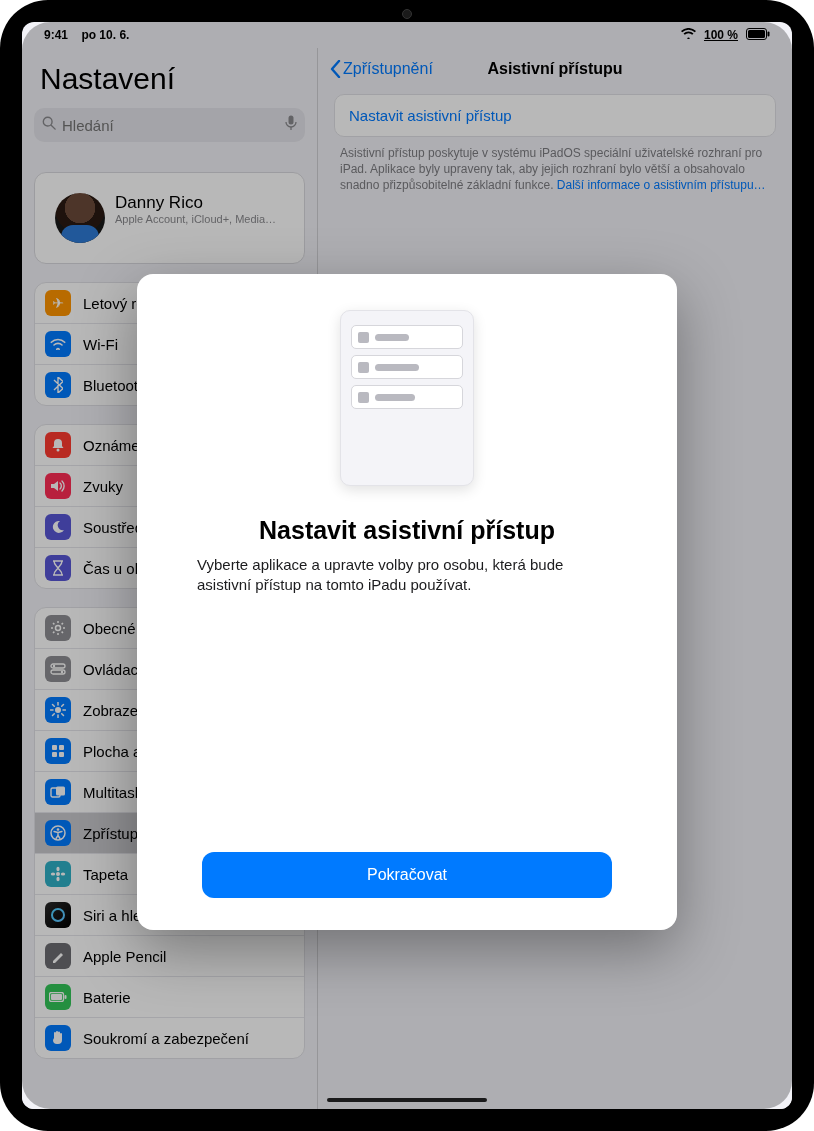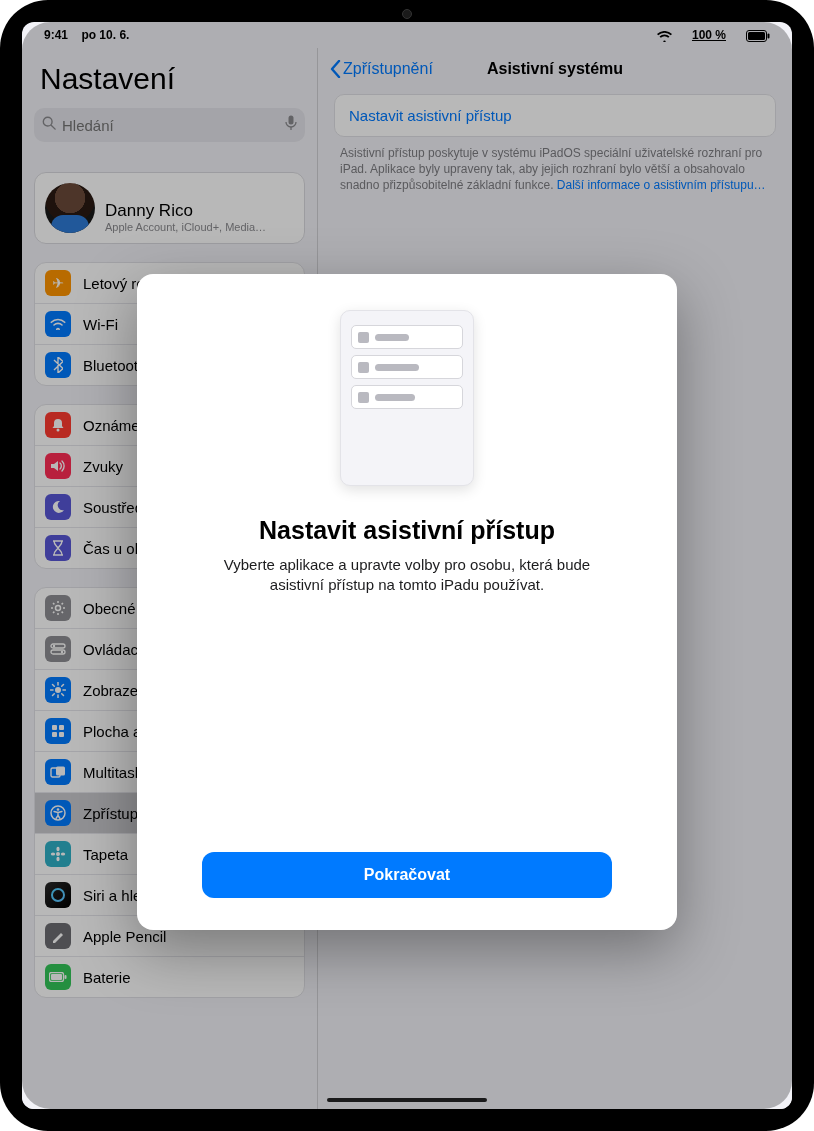--- a/index.html
+++ b/index.html
@@ -26,21 +26,21 @@
     overflow: hidden;
     position: relative;
   }
 
   
   .statusbar {
     height: 26px;
     display: flex; justify-content: space-between; align-items: center;
     padding: 0 22px; font-size: 12px; font-weight: 600; color: #000;
   }
-  .statusbar .right { display: flex; align-items: flex-end; gap: 20px; text-decoration: underline; }
+  .statusbar .right { display: flex; align-items: flex-start; gap: 8px; text-decoration: underline; }
   .wifi-icon, .battery-icon { display: inline-flex; align-items: center; }
 
   .content {
     position: absolute; top: 26px; bottom: 0; left: 0; right: 0;
     display: flex;
   }
 
   
   .sidebar {
     width: 295px; height: 100%;
@@ -52,21 +52,21 @@
   .search {
     background: #e4e4ea; border-radius: 10px; height: 34px;
     display: flex; align-items: center; padding: 0 8px; color: #8a8a8e;
     margin-bottom: 30px;
   }
   .search .mag { margin-right: 6px; }
   .search input { flex: 1; border: none; background: transparent; font-size: 15px; color: #000; outline: none; }
   .search .mic { color: #8a8a8e; }
 
   .account {
-    background: #fff; border-radius: 12px; padding: 10px; display: flex; align-items: flex-end;
+    background: #fff; border-radius: 12px; padding: 20px; display: flex; align-items: flex-start;
     margin-bottom: 18px; border: 0.5px solid #d9d9de;
   }
   .avatar {
     width: 50px; height: 50px; border-radius: 50%;
     background: radial-gradient(circle at 50% 30%, #6b4a3a 0 35%, #2a1a12 36% 58%, #1a1a1a 59% 100%);
     margin-right: 10px; flex: 0 0 50px;
     position: relative; overflow: hidden;
   }
   .avatar::after{
     content:""; position:absolute; bottom:-6px; left:6px; right:6px; height:24px;
@@ -140,25 +140,25 @@
     box-shadow: 0 4px 14px rgba(0,0,0,0.12);
     padding: 14px 10px; margin-bottom: 30px;
   }
   .illus-row {
     height: 24px; background: #fff; border: 1px solid #d6d6db; border-radius: 5px;
     margin-bottom: 6px; display: flex; align-items: center; padding: 0 6px; gap: 6px;
   }
   .illus-row .sq { width: 11px; height: 11px; background: #b9b9c0; border-radius: 2px; }
   .illus-row .bar { height: 7px; background: #b9b9c0; border-radius: 4px; }
   .modal h2 { font-size: 25px; font-weight: 700; text-align: center; margin-bottom: 10px; }
-  .modal p { font-size: 15px; text-align: center; color: #1c1c1e; line-height: 1.35; max-width: 420px;}
+  .modal p { font-size: 15px; text-align: left; color: #1c1c1e; line-height: 1.35; max-width: 420px;}
   .modal .spacer { flex: 1; }
   .modal button {
     width: 410px; height: 46px; border: none; border-radius: 12px;
-    background: #007aff; color: #fff; font-size: 16px; font-weight: 700;
+    background: #007aff; color: #fff; font-size: 16px; font-weight: 400;
     cursor: pointer;
   }
 
   .home-indicator {
     position: absolute; bottom: 7px; left: 50%; transform: translateX(-50%);
     width: 160px; height: 4px; background: #000; border-radius: 3px; opacity: 0.85;
   }
 </style>
 </head>
 <body>
@@ -389,32 +389,40 @@
             <div class="row">
               <div class="icon ic-green">
                 <svg width="18" height="10" viewBox="0 0 18 10">
                   <rect x="0.5" y="0.5" width="14" height="9" rx="2" fill="none" stroke="#fff" stroke-width="1.3"></rect>
                   <rect x="2" y="2" width="11" height="6" rx="1" fill="#fff"></rect>
                   <rect x="15.5" y="3" width="2" height="4" rx="1" fill="#fff"></rect>
                 </svg>
               </div>
               <div class="label">Baterie</div>
             </div>
+            <div class="row">
+              <div class="icon ic-blue">
+                <svg width="14" height="16" viewBox="0 0 14 16">
+                  <path d="M3 8V3a1 1 0 012 0v4V2a1 1 0 012 0v5V2.5a1 1 0 012 0V8V4a1 1 0 012 0v6a4 4 0 01-4 4H6a4 4 0 01-4-4l1-2z" fill="#fff"></path>
+                </svg>
+              </div>
+              <div class="label">Soukromí a zabezpečení</div>
+            </div>
           </div>
       </div>
 
       <div class="detail">
         <div class="navbar">
           <div class="back">
             <svg width="11" height="18" viewBox="0 0 11 18">
                 <path d="M9 1L2 9l7 8" fill="none" stroke="#007aff" stroke-width="2.4" stroke-linecap="round" stroke-linejoin="round"></path>
               </svg>
             <span>Zpřístupnění</span>
           </div>
-          <div class="navtitle">Asistivní systému</div>
+          <div class="navtitle">Asistivní přístupu</div>
         </div>
         <div class="detail-body">
           <div class="linkcell">Nastavit asistivní přístup</div>
           <div class="footnote">
             <span>Asistivní přístup poskytuje v systému iPadOS speciální uživatelské rozhraní pro iPad. Aplikace byly upraveny tak, aby jejich rozhraní bylo větší a obsahovalo snadno přizpůsobitelné základní funkce. </span><span class="link">Další informace o asistivním přístupu…</span>
           </div>
         </div>
       </div>
     </div>
 

